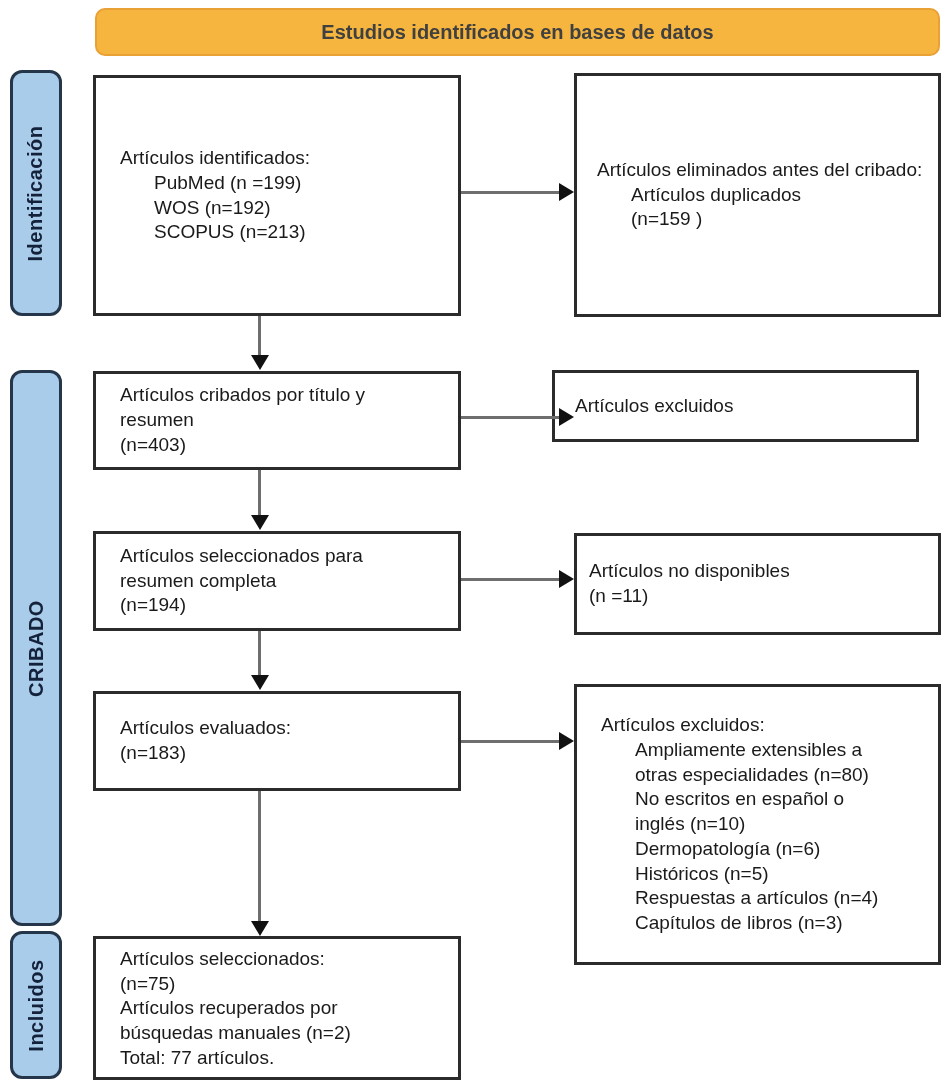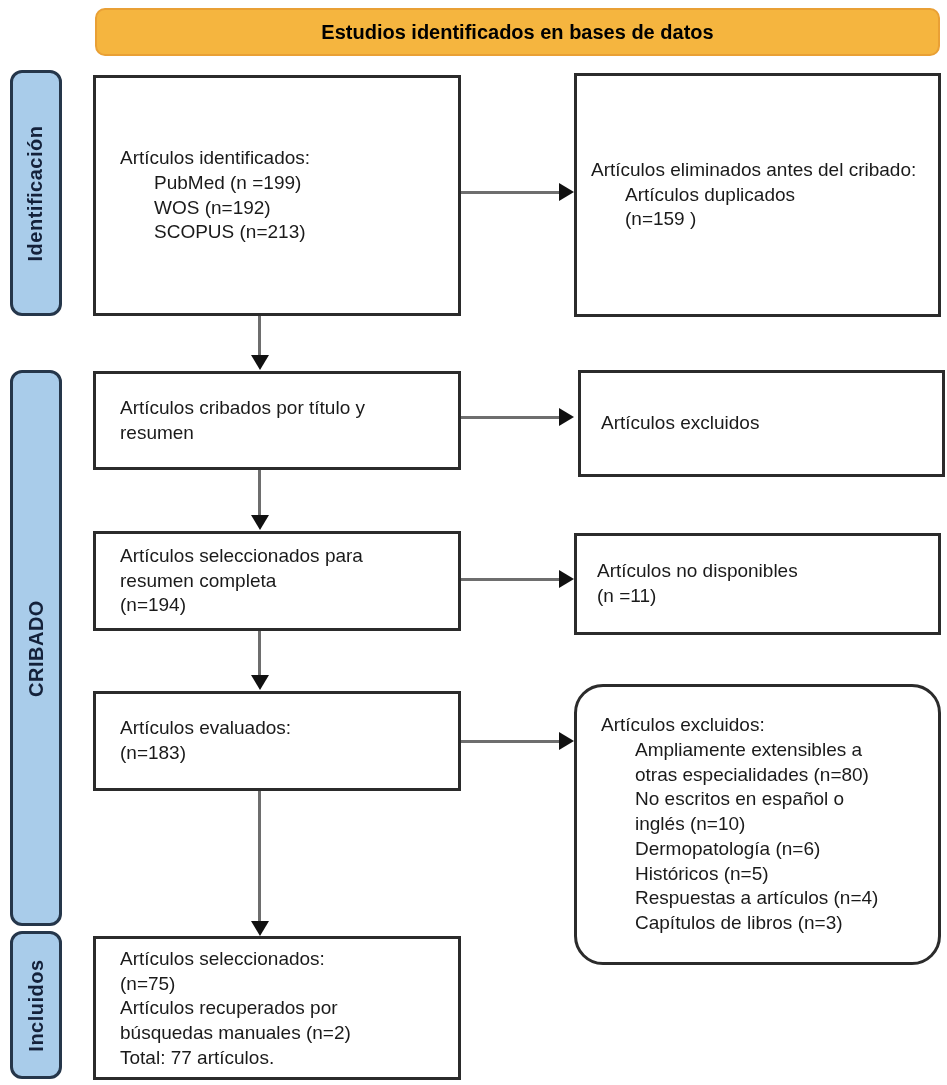--- a/index.html
+++ b/index.html
@@ -13,21 +13,21 @@
   }
   html,body{margin:0;padding:0;background:#fff;}
   .canvas{
     position:relative;width:947px;height:1085px;background:#ffffff;
     font-family:"Liberation Sans",sans-serif;color:#1a1a1a;overflow:hidden;
   }
   .banner{
     position:absolute;left:95px;top:8px;width:845px;height:48px;
     background:var(--header-fill);border:2px solid var(--header-border);
     border-radius:10px;display:flex;align-items:center;justify-content:center;
-    box-sizing:border-box;font-weight:bold;font-size:20px;color:#000000;
+    box-sizing:border-box;font-weight:bold;font-size:20px;color:#404040;
   }
   .stage{
     position:absolute;left:10px;width:52px;background:var(--stage-fill);
     border:3px solid var(--stage-border);border-radius:12px;box-sizing:border-box;
     display:flex;align-items:center;justify-content:center;
   }
   .stage .vtext{
     transform:rotate(-90deg);white-space:nowrap;font-weight:bold;font-size:20px;
     color:#14213a;letter-spacing:.5px;
   }
@@ -70,47 +70,48 @@
   <div class="stage" style="top:931px;height:148px;">
     <span class="vtext">Incluidos</span>
   </div>
 
   <div class="box" style="left:93px;top:75px;width:368px;height:241px;">
     <div>Artículos identificados:</div>
     <div class="indent">PubMed (n =199)</div>
     <div class="indent">WOS (n=192)</div>
     <div class="indent">SCOPUS (n=213)</div>
   </div>
-  <div class="box" style="left:574px;top:73px;width:367px;height:244px;padding-left:14px;">
+  <div class="box" style="left:574px;top:73px;width:367px;height:244px;padding-left:20px;">
     <div>Artículos eliminados antes del cribado:</div>
     <div class="indent">Artículos duplicados</div>
     <div class="indent">(n=159 )</div>
   </div>
 
   <div class="box" style="left:93px;top:371px;width:368px;height:99px;">
     <div class="w300">Artículos cribados por título y resumen</div>
+    <div>(n=403)</div>
   </div>
-  <div class="box" style="left:578px;top:370px;width:367px;height:107px;padding-left:20px;">
+  <div class="box" style="left:552px;top:370px;width:367px;height:72px;padding-left:20px;">
     <div>Artículos excluidos</div>
   </div>
 
   <div class="box" style="left:93px;top:531px;width:368px;height:100px;">
     <div class="w300">Artículos seleccionados para resumen completa</div>
     <div>(n=194)</div>
   </div>
-  <div class="box" style="left:574px;top:533px;width:367px;height:102px;padding-left:20px;">
+  <div class="box" style="left:574px;top:533px;width:367px;height:102px;padding-left:12px;">
     <div>Artículos no disponibles</div>
     <div>(n =11)</div>
   </div>
 
   <div class="box" style="left:93px;top:691px;width:368px;height:100px;">
     <div>Artículos evaluados:</div>
     <div>(n=183)</div>
   </div>
-  <div class="box" style="left:574px;top:684px;width:367px;height:281px;border-radius:29px;">
+  <div class="box" style="left:574px;top:684px;width:367px;height:281px;">
     <div>Artículos excluidos:</div>
     <div class="indent narrow">Ampliamente extensibles a otras especialidades (n=80)</div>
     <div class="indent narrow">No escritos en español o inglés (n=10)</div>
     <div class="indent narrow">Dermopatología (n=6)</div>
     <div class="indent narrow">Históricos (n=5)</div>
     <div class="indent narrow">Respuestas a artículos (n=4)</div>
     <div class="indent narrow">Capítulos de libros (n=3)</div>
   </div>
 
   <div class="box" style="left:93px;top:936px;width:368px;height:144px;justify-content:flex-start;">

